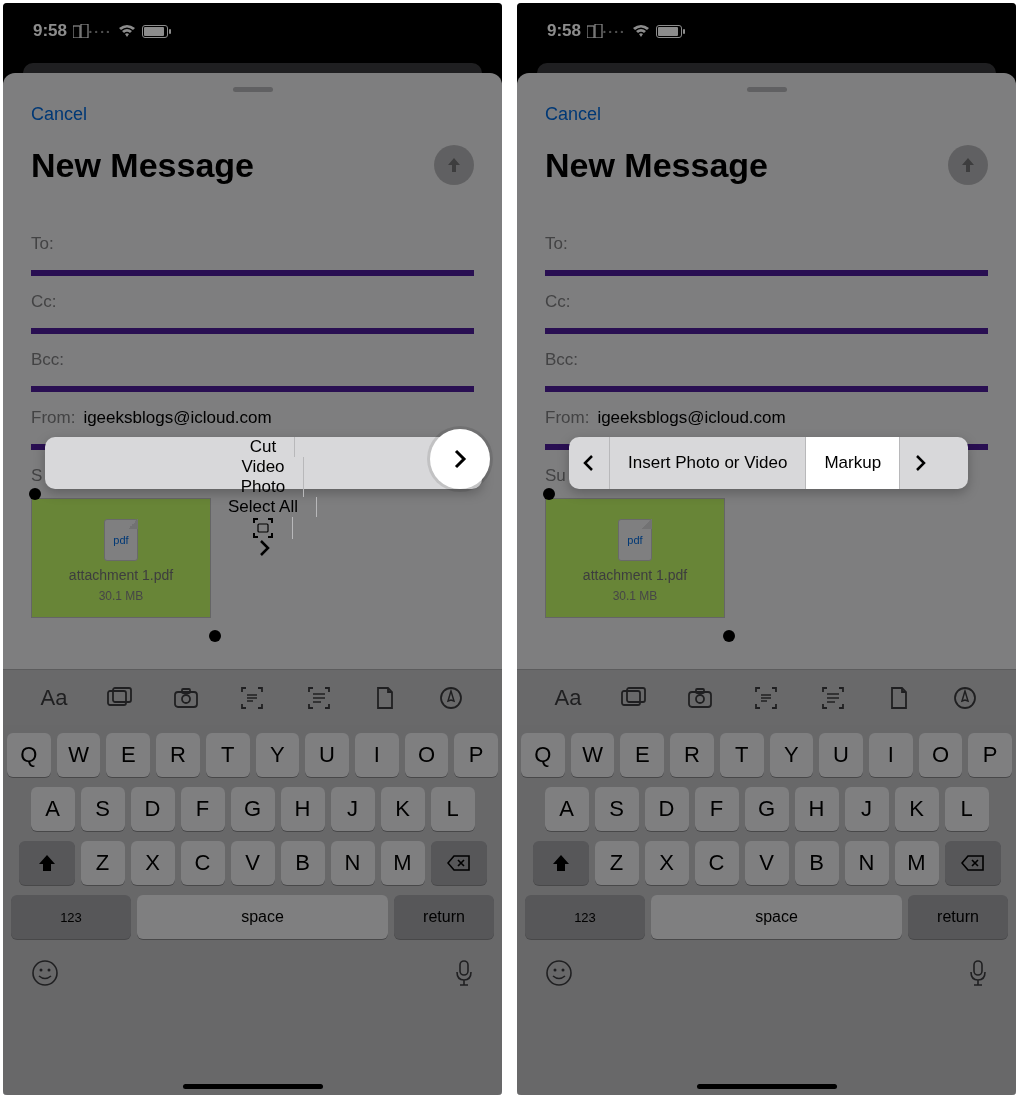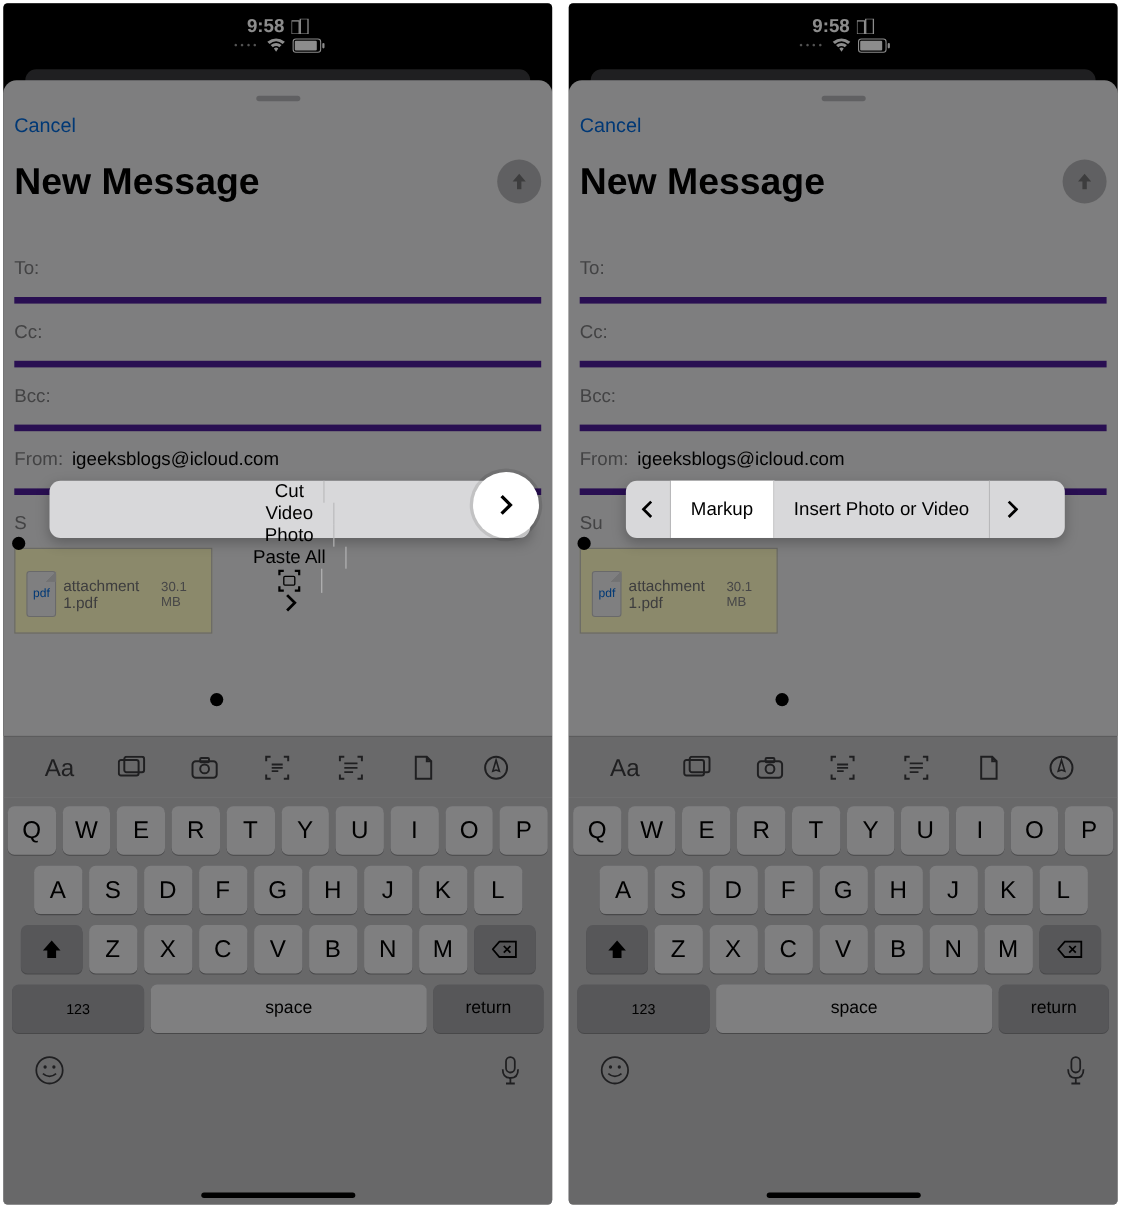--- a/index.html
+++ b/index.html
@@ -1,35 +1,35 @@
 <!DOCTYPE html>
 <html><head>
 <meta charset="utf-8">
 <style>
 * { box-sizing: border-box; margin: 0; padding: 0; font-family: -apple-system, Helvetica, Arial, sans-serif; }
 body { background: #fff; width: 1019px; height: 1098px; display: flex; gap: 15px; padding: 3px; }
 .phone { flex: 1; background: #000; border-radius: 4px; overflow: hidden; position: relative; display: flex; flex-direction: column; }
-.status { height: 56px; display: flex; justify-content: center; align-items: center; padding: 0 30px; color: #fff; font-size: 17px; font-weight: 600; flex-direction: column; }
+.status { height: 56px; display: flex; justify-content: flex-start; align-items: center; padding: 0 30px; color: #fff; font-size: 17px; font-weight: 600; }
 .status-l, .status-r { display: flex; align-items: center; gap: 6px; }
 .dots { letter-spacing: 3px; font-size: 8px; opacity: .6; }
 .batt { width: 26px; height: 13px; border: 1.5px solid #fff; border-radius: 3px; position: relative; }
 .batt::after { content: ''; position: absolute; right: -4px; top: 3px; width: 2px; height: 5px; background: #fff; border-radius: 1px; }
 .batt::before { content: ''; position: absolute; left: 1px; top: 1px; width: 20px; height: 9px; background: #fff; border-radius: 1px; }
 .sheet-bg { position: absolute; top: 60px; left: 20px; right: 20px; height: 20px; background: #3a3a3c; border-radius: 10px 10px 0 0; }
-.sheet { position: absolute; top: 70px; left: 0; right: 0; bottom: 0; background: #e5e5e7; border-radius: 12px 12px 0 0; padding: 10px 10px; display: flex; flex-direction: column; }
+.sheet { position: absolute; top: 70px; left: 0; right: 0; bottom: 0; background: #e5e5e7; border-radius: 12px 12px 0 0; padding: 10px 28px; display: flex; flex-direction: column; }
 .grabber { width: 40px; height: 5px; background: #b0b0b2; border-radius: 3px; margin: 4px auto 8px; }
 .cancel { color: #0066d6; font-size: 18px; text-align: left; padding: 4px 0 20px; }
 .title-row { display: flex; justify-content: space-between; align-items: center; margin-bottom: 33px; }
 .title { font-size: 34px; font-weight: 700; color: #000; }
 .send { width: 40px; height: 40px; border-radius: 50%; background: #b0b0b2; display: flex; align-items: center; justify-content: center; }
 .field { border-bottom: 6px solid #4c1d95; padding: 16px 0; font-size: 17px; color: #7a7a7c; }
 .from-val { color: #000; margin-left: 8px; }
 .subj { padding: 16px 0 4px; font-size: 17px; color: #7a7a7c; }
 .attach-area { position: relative; padding: 8px 0 16px; }
-.attach { width: 180px; background: #fef9c3; border: 1px solid #b8b8ba; display: flex; flex-direction: row; align-items: center; padding: 20px 10px 14px; gap: 6px; }
+.attach { width: 180px; background: #bef264; border: 1px solid #b8b8ba; display: flex; flex-direction: column; align-items: center; padding: 20px 10px 14px; gap: 6px; }
 .pdfic { width: 34px; height: 42px; background: #e8e8ea; border: 1px solid #c0c0c2; border-radius: 3px; display: flex; align-items: center; justify-content: center; color: #0066d6; font-size: 11px; font-weight: 500; position: relative; }
 .pdfic::before { content:''; position:absolute; top:-1px; right:-1px; width:10px; height:10px; background:linear-gradient(135deg,transparent 50%,#d0d0d2 50%); }
 .fname { font-size: 14px; color: #707072; }
 .fsize { font-size: 12px; color: #808082; }
 .sel-dot { width: 12px; height: 12px; background: #000; border-radius: 50%; position: absolute; }
 .sd-tl { top: -2px; left: -2px; }
 .sd-br { top: 140px; left: 178px; }
 .menu { position: absolute; background: #d8d8da; border-radius: 10px; display: flex; align-items: center; box-shadow: 0 4px 12px rgba(0,0,0,.25); z-index: 5; }
 .m1 { top: 434px; left: 42px; right: 20px; height: 52px; flex-direction: column; }
 .m2 { top: 434px; left: 52px; right: 48px; height: 52px; }
@@ -105,21 +105,21 @@
         <div class="fsize">30.1 MB</div>
       </div>
       <div class="sel-dot sd-br"></div>
     </div>
   </div>
 
   <div class="menu m1">
     <div class="mi">Cut</div>
     <div class="mi">Video</div>
     <div class="mi">Photo</div>
-    <div class="mi">Paste All</div>
+    <div class="mi">Select All</div>
     <div class="mi">
       <svg width="22" height="22" viewBox="0 0 22 22">
           <path d="M2 6 V2 H6 M16 2 H20 V6 M20 16 V20 H16 M6 20 H2 V16" fill="none" stroke="#000" stroke-width="2"></path>
           <rect x="6" y="7" width="10" height="8" rx="1" fill="none" stroke="#000" stroke-width="1.2"></rect>
         </svg>
     </div>
     <div class="mi nav">
       <svg width="12" height="18" viewBox="0 0 12 18">
           <path d="M3 2 L10 9 L3 16" fill="none" stroke="#000" stroke-width="2.5"></path>
         </svg>
@@ -292,22 +292,22 @@
       <div class="sel-dot sd-br"></div>
     </div>
   </div>
 
   <div class="menu m2" style="z-index:12;">
     <div class="mi nav">
       <svg width="12" height="18" viewBox="0 0 12 18">
           <path d="M9 2 L2 9 L9 16" fill="none" stroke="#000" stroke-width="2.5"></path>
         </svg>
     </div>
+    <div class="mi">Insert Photo or Video</div>
     <div class="mi hl">Markup</div>
-    <div class="mi">Insert Photo or Video</div>
     <div class="mi nav">
       <svg width="12" height="18" viewBox="0 0 12 18">
           <path d="M3 2 L10 9 L3 16" fill="none" stroke="#000" stroke-width="2.5"></path>
         </svg>
     </div>
   </div>
 
   <div class="kbd-strip">
     <div class="ks" style="font-weight:500;">Aa</div>
     <div class="ks">

